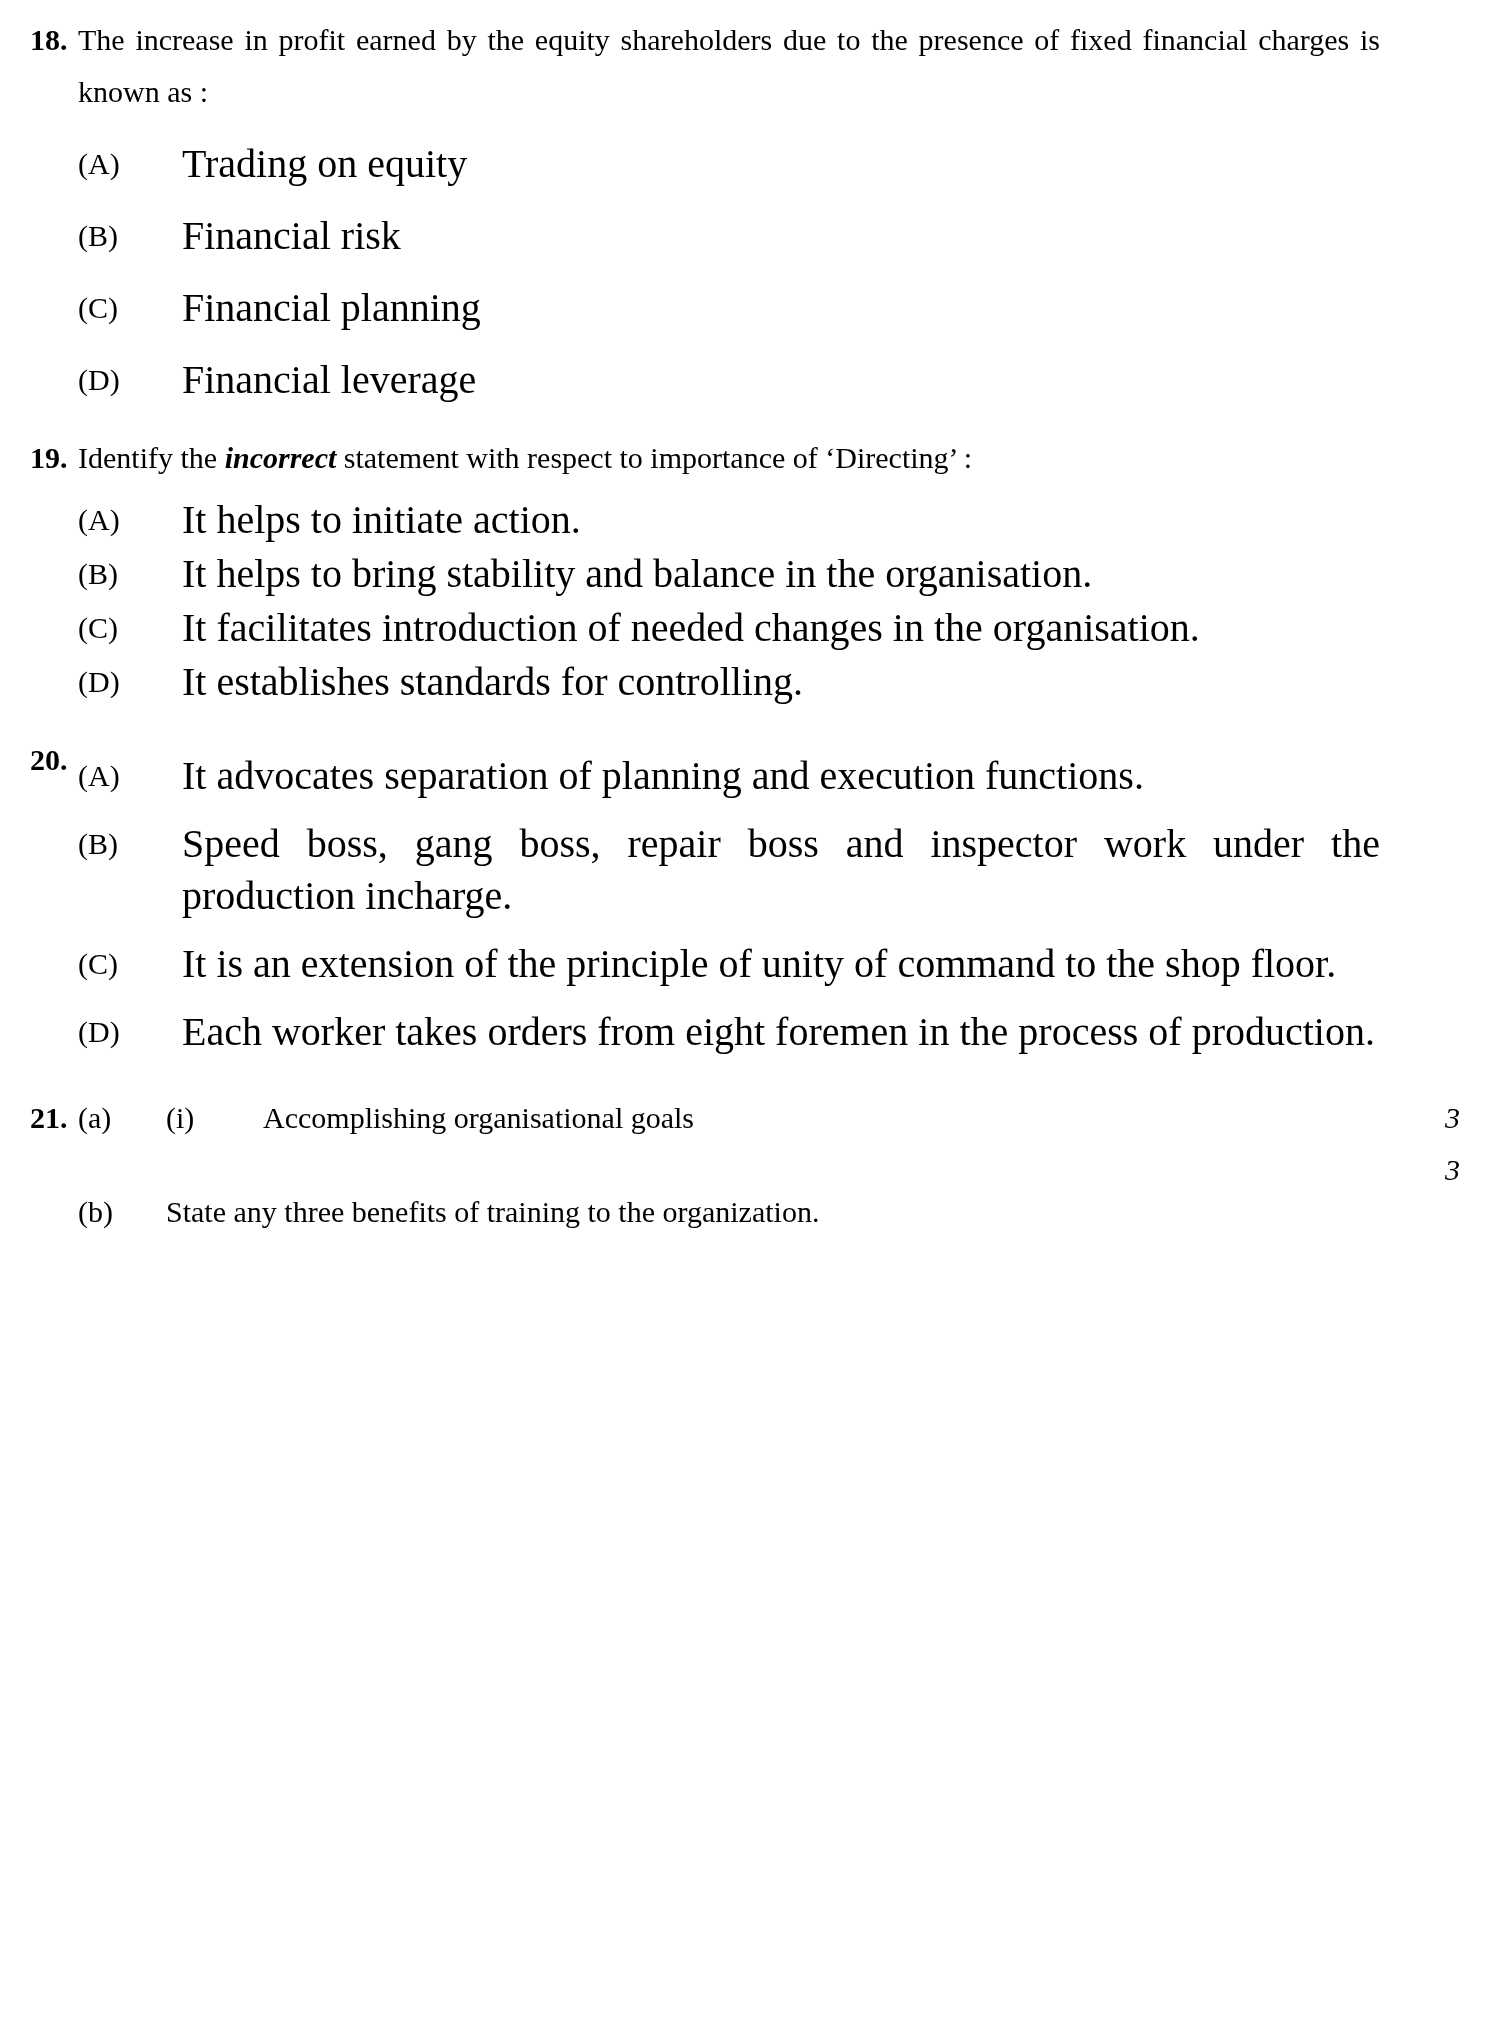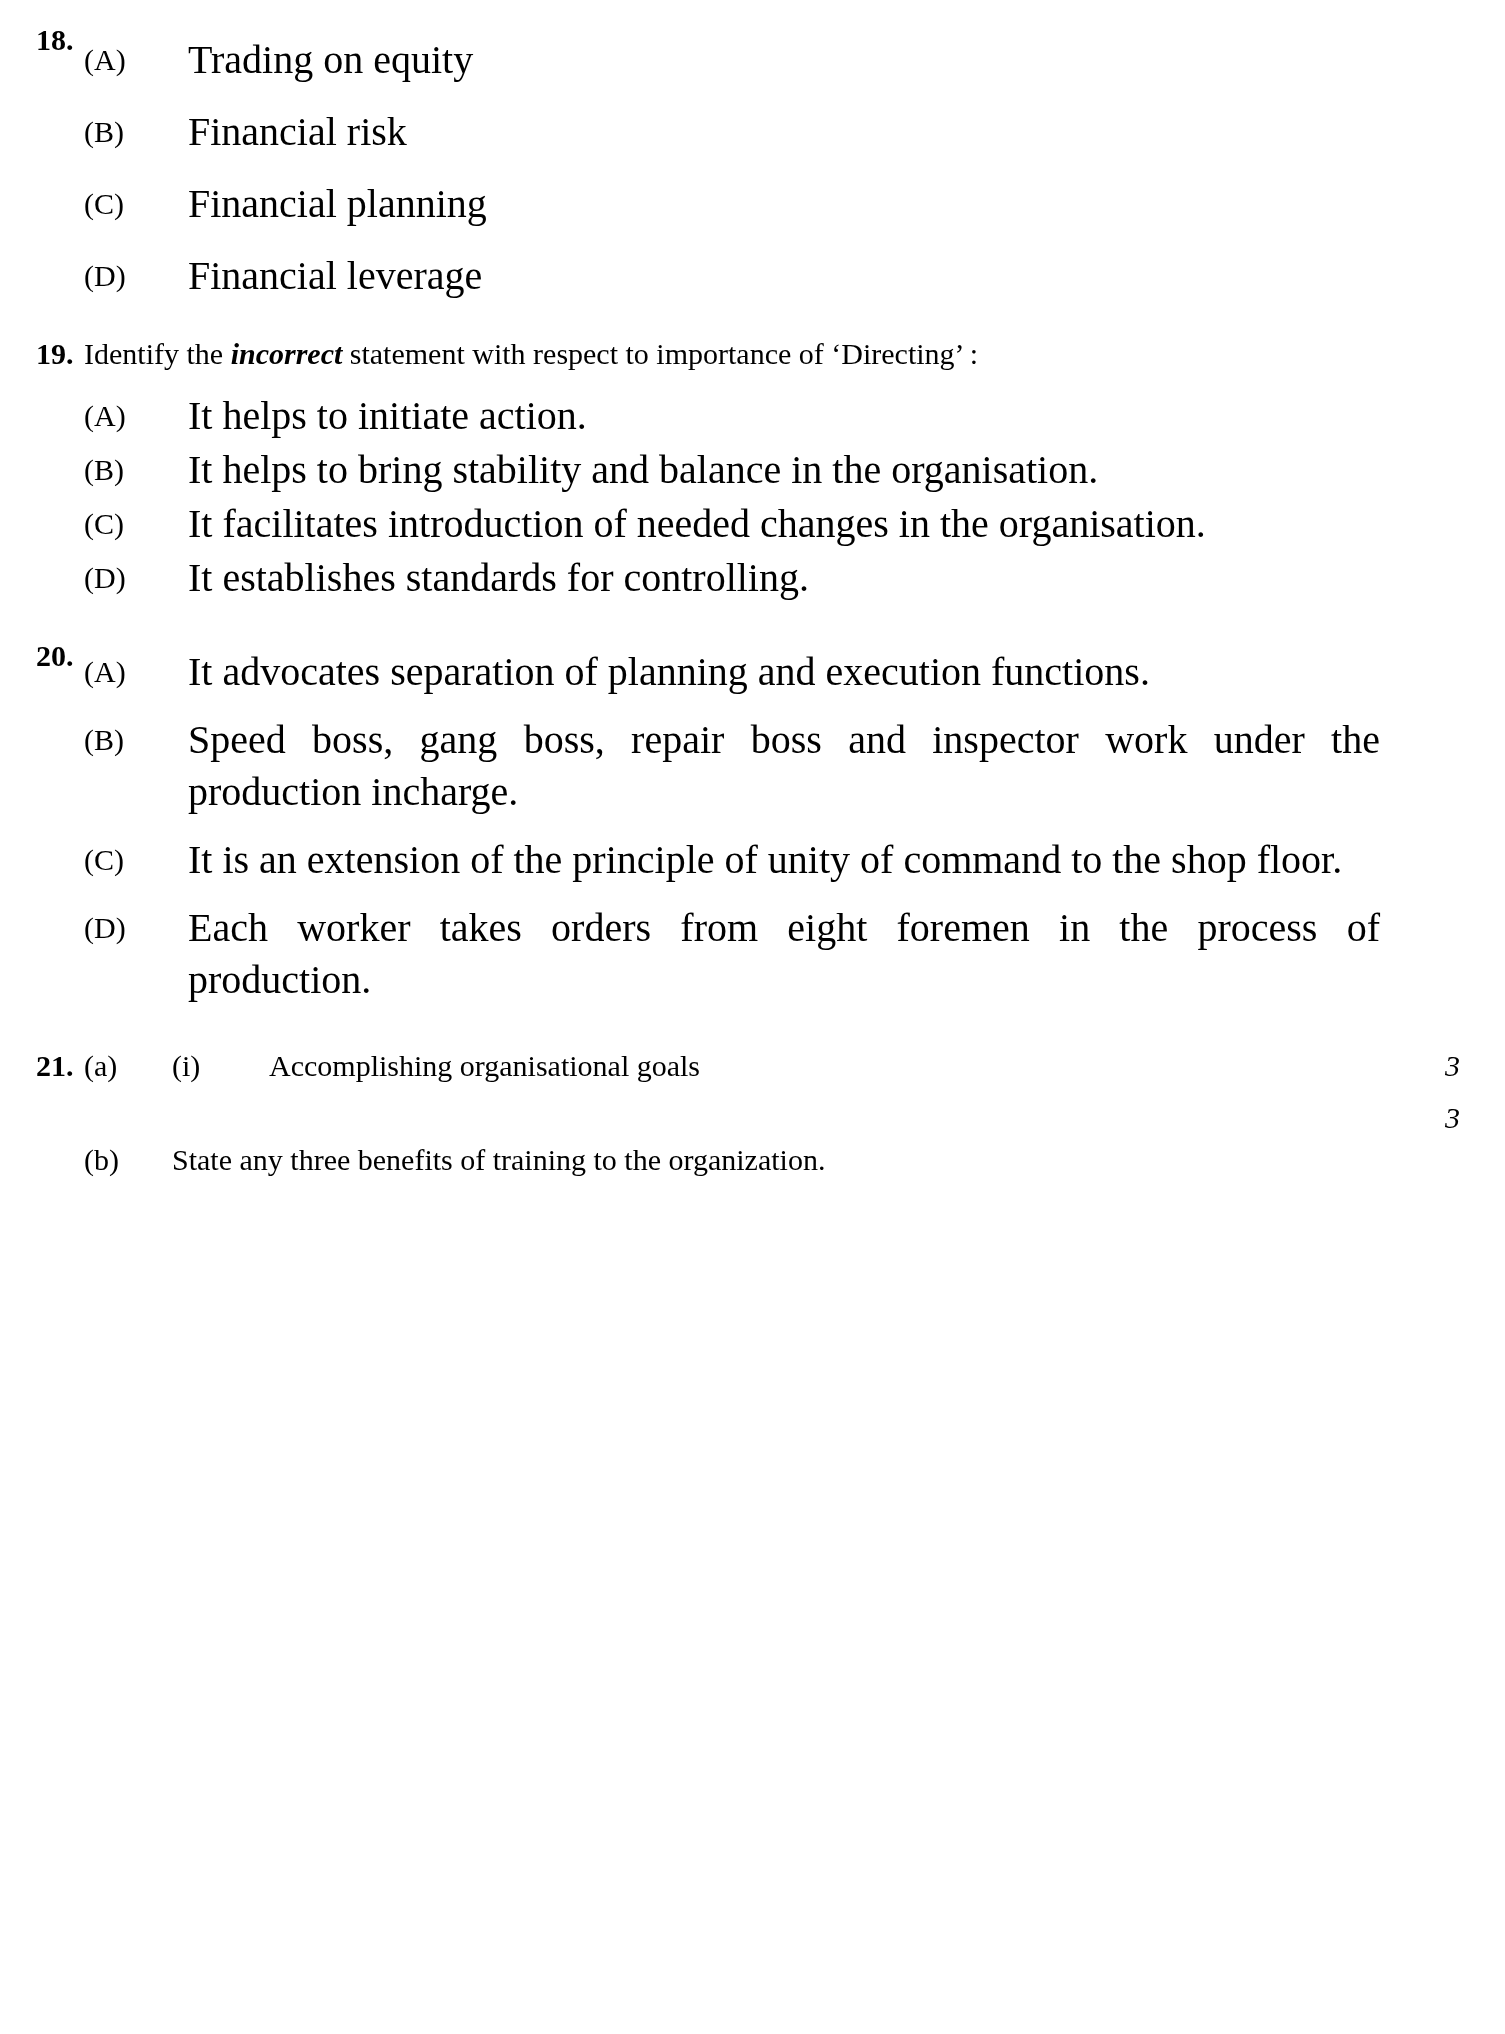--- a/index.html
+++ b/index.html
@@ -29,21 +29,20 @@
     align-items: flex-start;
   }
   .qnum {
     flex: 0 0 auto;
     width: 78px;
     padding-left: 30px;
     box-sizing: border-box;
     font-weight: bold;
     font-size: 30px;
     line-height: 52px;
-    margin-left: 6px;
   }
   .qbody {
     flex: 1 1 auto;
     padding-right: 125px;
     box-sizing: border-box;
   }
   .stem {
     font-size: 30px;
     line-height: 52px;
     text-align: justify;
@@ -139,20 +138,21 @@
   .spacer-lg { height: 26px; }
 </style>
 </head>
 <body>
 
 <div class="page">
 
   <div class="qblock" style="margin-top:14px;">
     <div class="qnum">18.</div>
     <div class="qbody">
+      <p class="stem justify-all">The increase in profit earned by the equity shareholders due to the presence of fixed financial charges is known as :</p>
       <div class="options">
         <div class="opt">
           <div class="opt-label">(A)</div>
           <div class="opt-text">Trading on equity</div>
         </div>
         <div class="opt">
           <div class="opt-label">(B)</div>
           <div class="opt-text">Financial risk</div>
         </div>
         <div class="opt">

